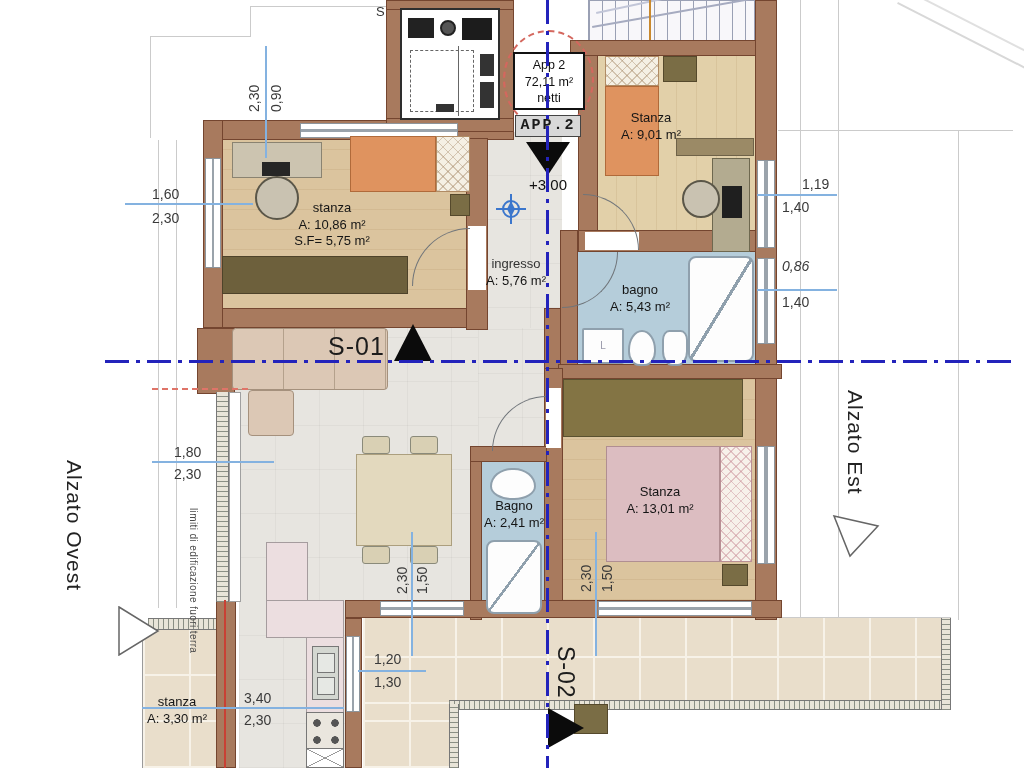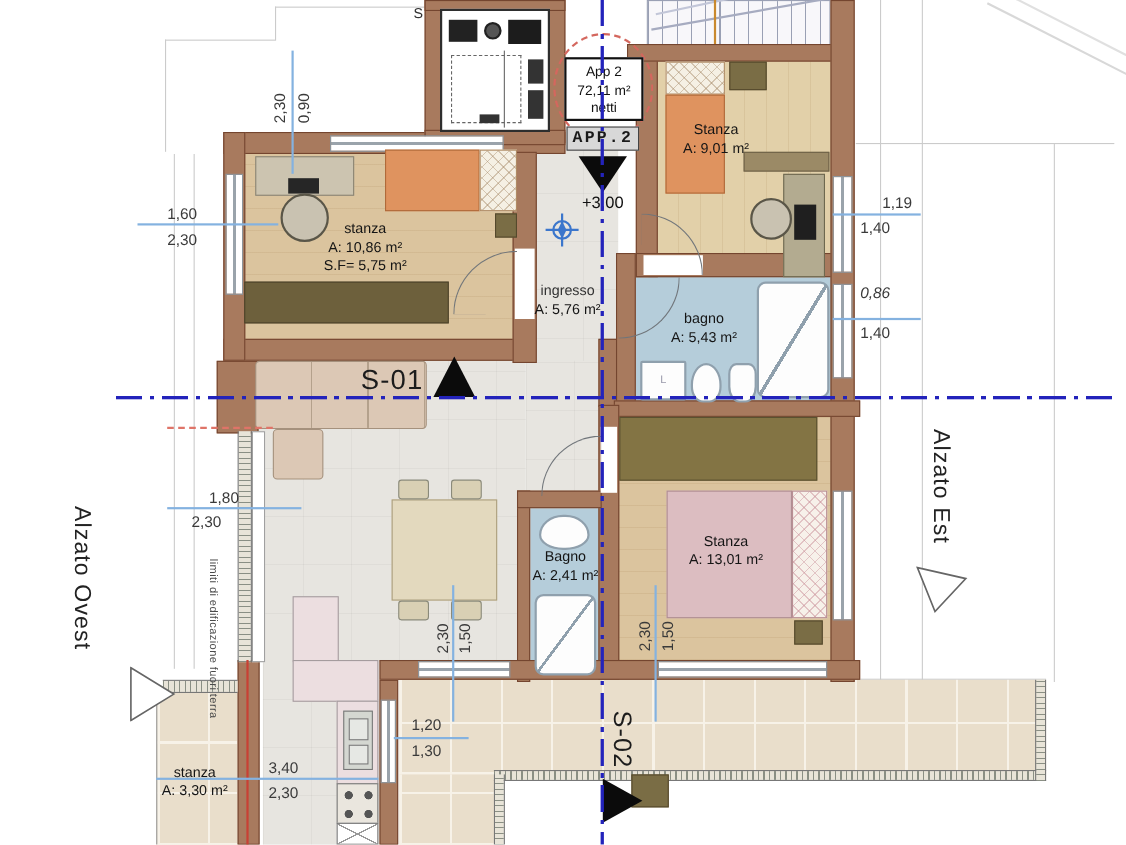--- a/index.html
+++ b/index.html
@@ -213,21 +213,21 @@
   <div class="a dlh" style="left:358px;top:670px;width:68px;"></div>
 
   <div class="a dt" style="left:152px;top:186px;">1,60</div>
   <div class="a dt" style="left:152px;top:210px;">2,30</div>
   <div class="a dt dtv" style="left:246px;top:72px;height:40px;">2,30</div>
   <div class="a dt dtv" style="left:268px;top:72px;height:40px;">0,90</div>
   <div class="a dt" style="left:782px;top:176px;margin-left:20px;">1,19</div>
   <div class="a dt" style="left:782px;top:199px;">1,40</div>
   <div class="a dt" style="left:782px;top:258px;font-style:italic;">0,86</div>
   <div class="a dt" style="left:782px;top:294px;">1,40</div>
-  <div class="a dt" style="left:190px;top:444px;text-align:center;">1,80</div>
+  <div class="a dt" style="left:174px;top:444px;text-align:center;">1,80</div>
   <div class="a dt" style="left:174px;top:466px;">2,30</div>
   <div class="a dt dtv" style="left:394px;top:552px;height:42px;">2,30</div>
   <div class="a dt dtv" style="left:414px;top:552px;height:42px;">1,50</div>
   <div class="a dt dtv" style="left:578px;top:550px;height:42px;">2,30</div>
   <div class="a dt dtv" style="left:599px;top:550px;height:42px;">1,50</div>
   <div class="a dt" style="left:244px;top:690px;">3,40</div>
   <div class="a dt" style="left:244px;top:712px;">2,30</div>
   <div class="a dt" style="left:374px;top:651px;">1,20</div>
   <div class="a dt" style="left:374px;top:674px;">1,30</div>
 

